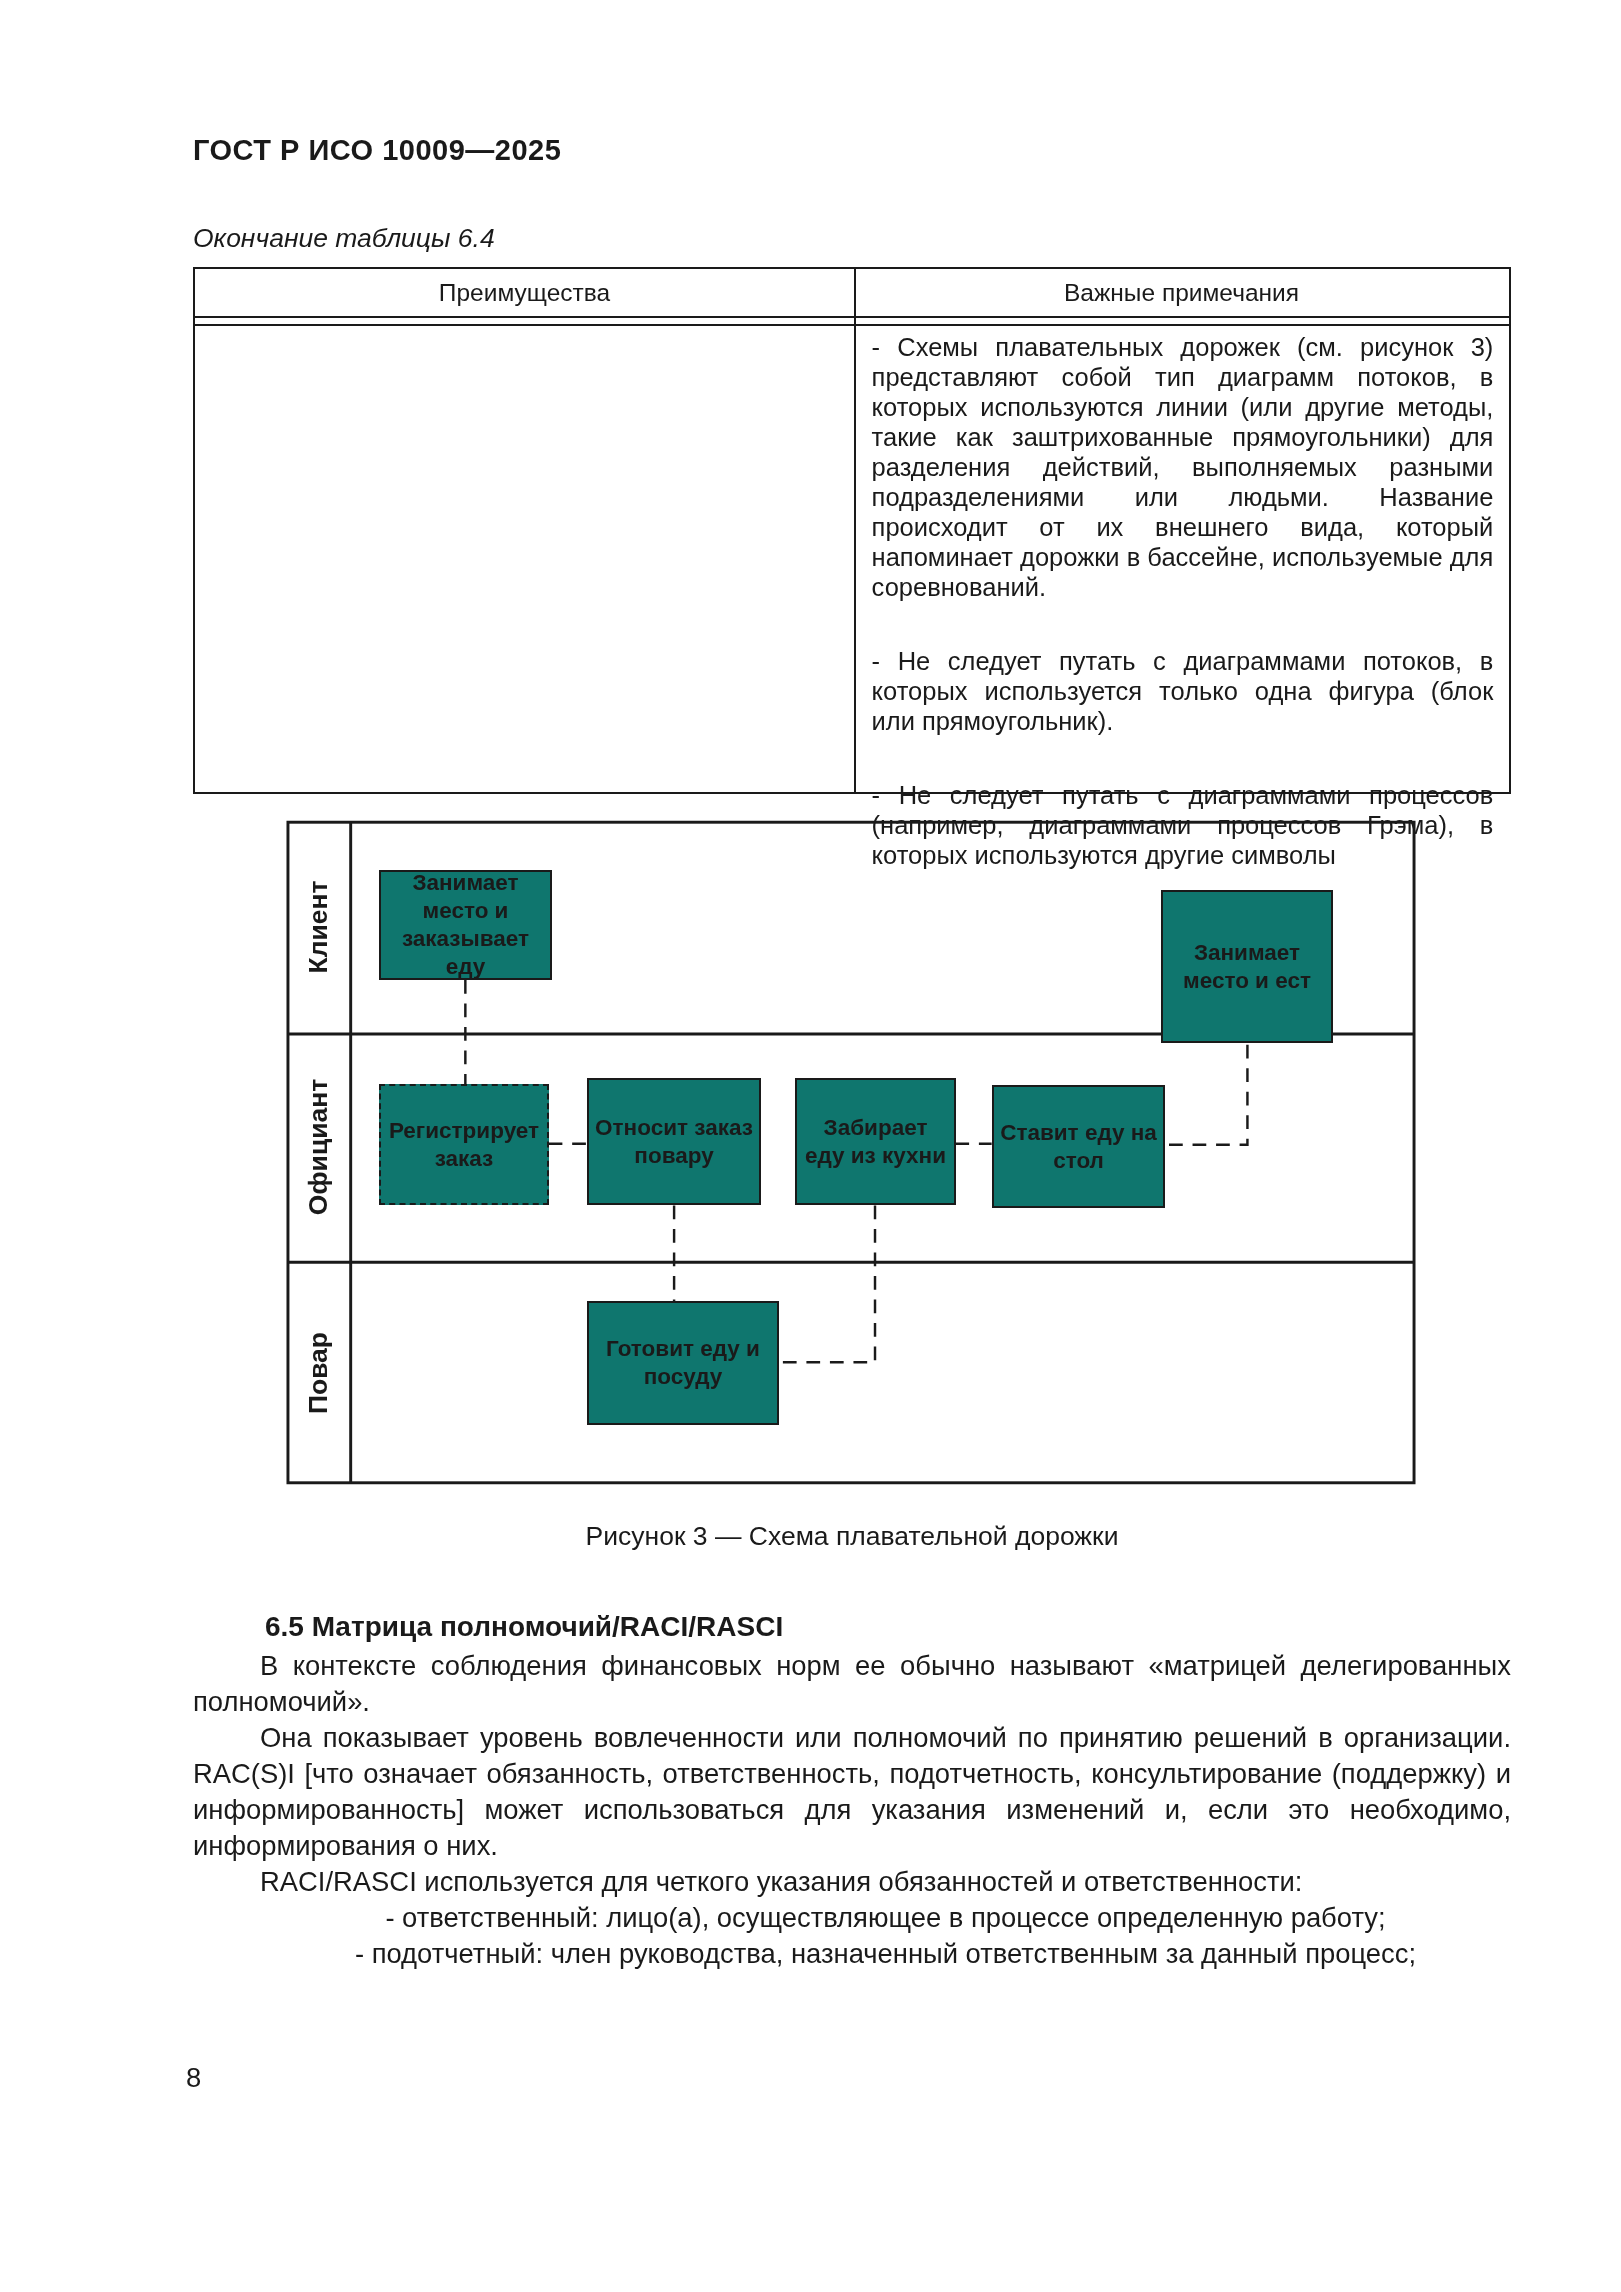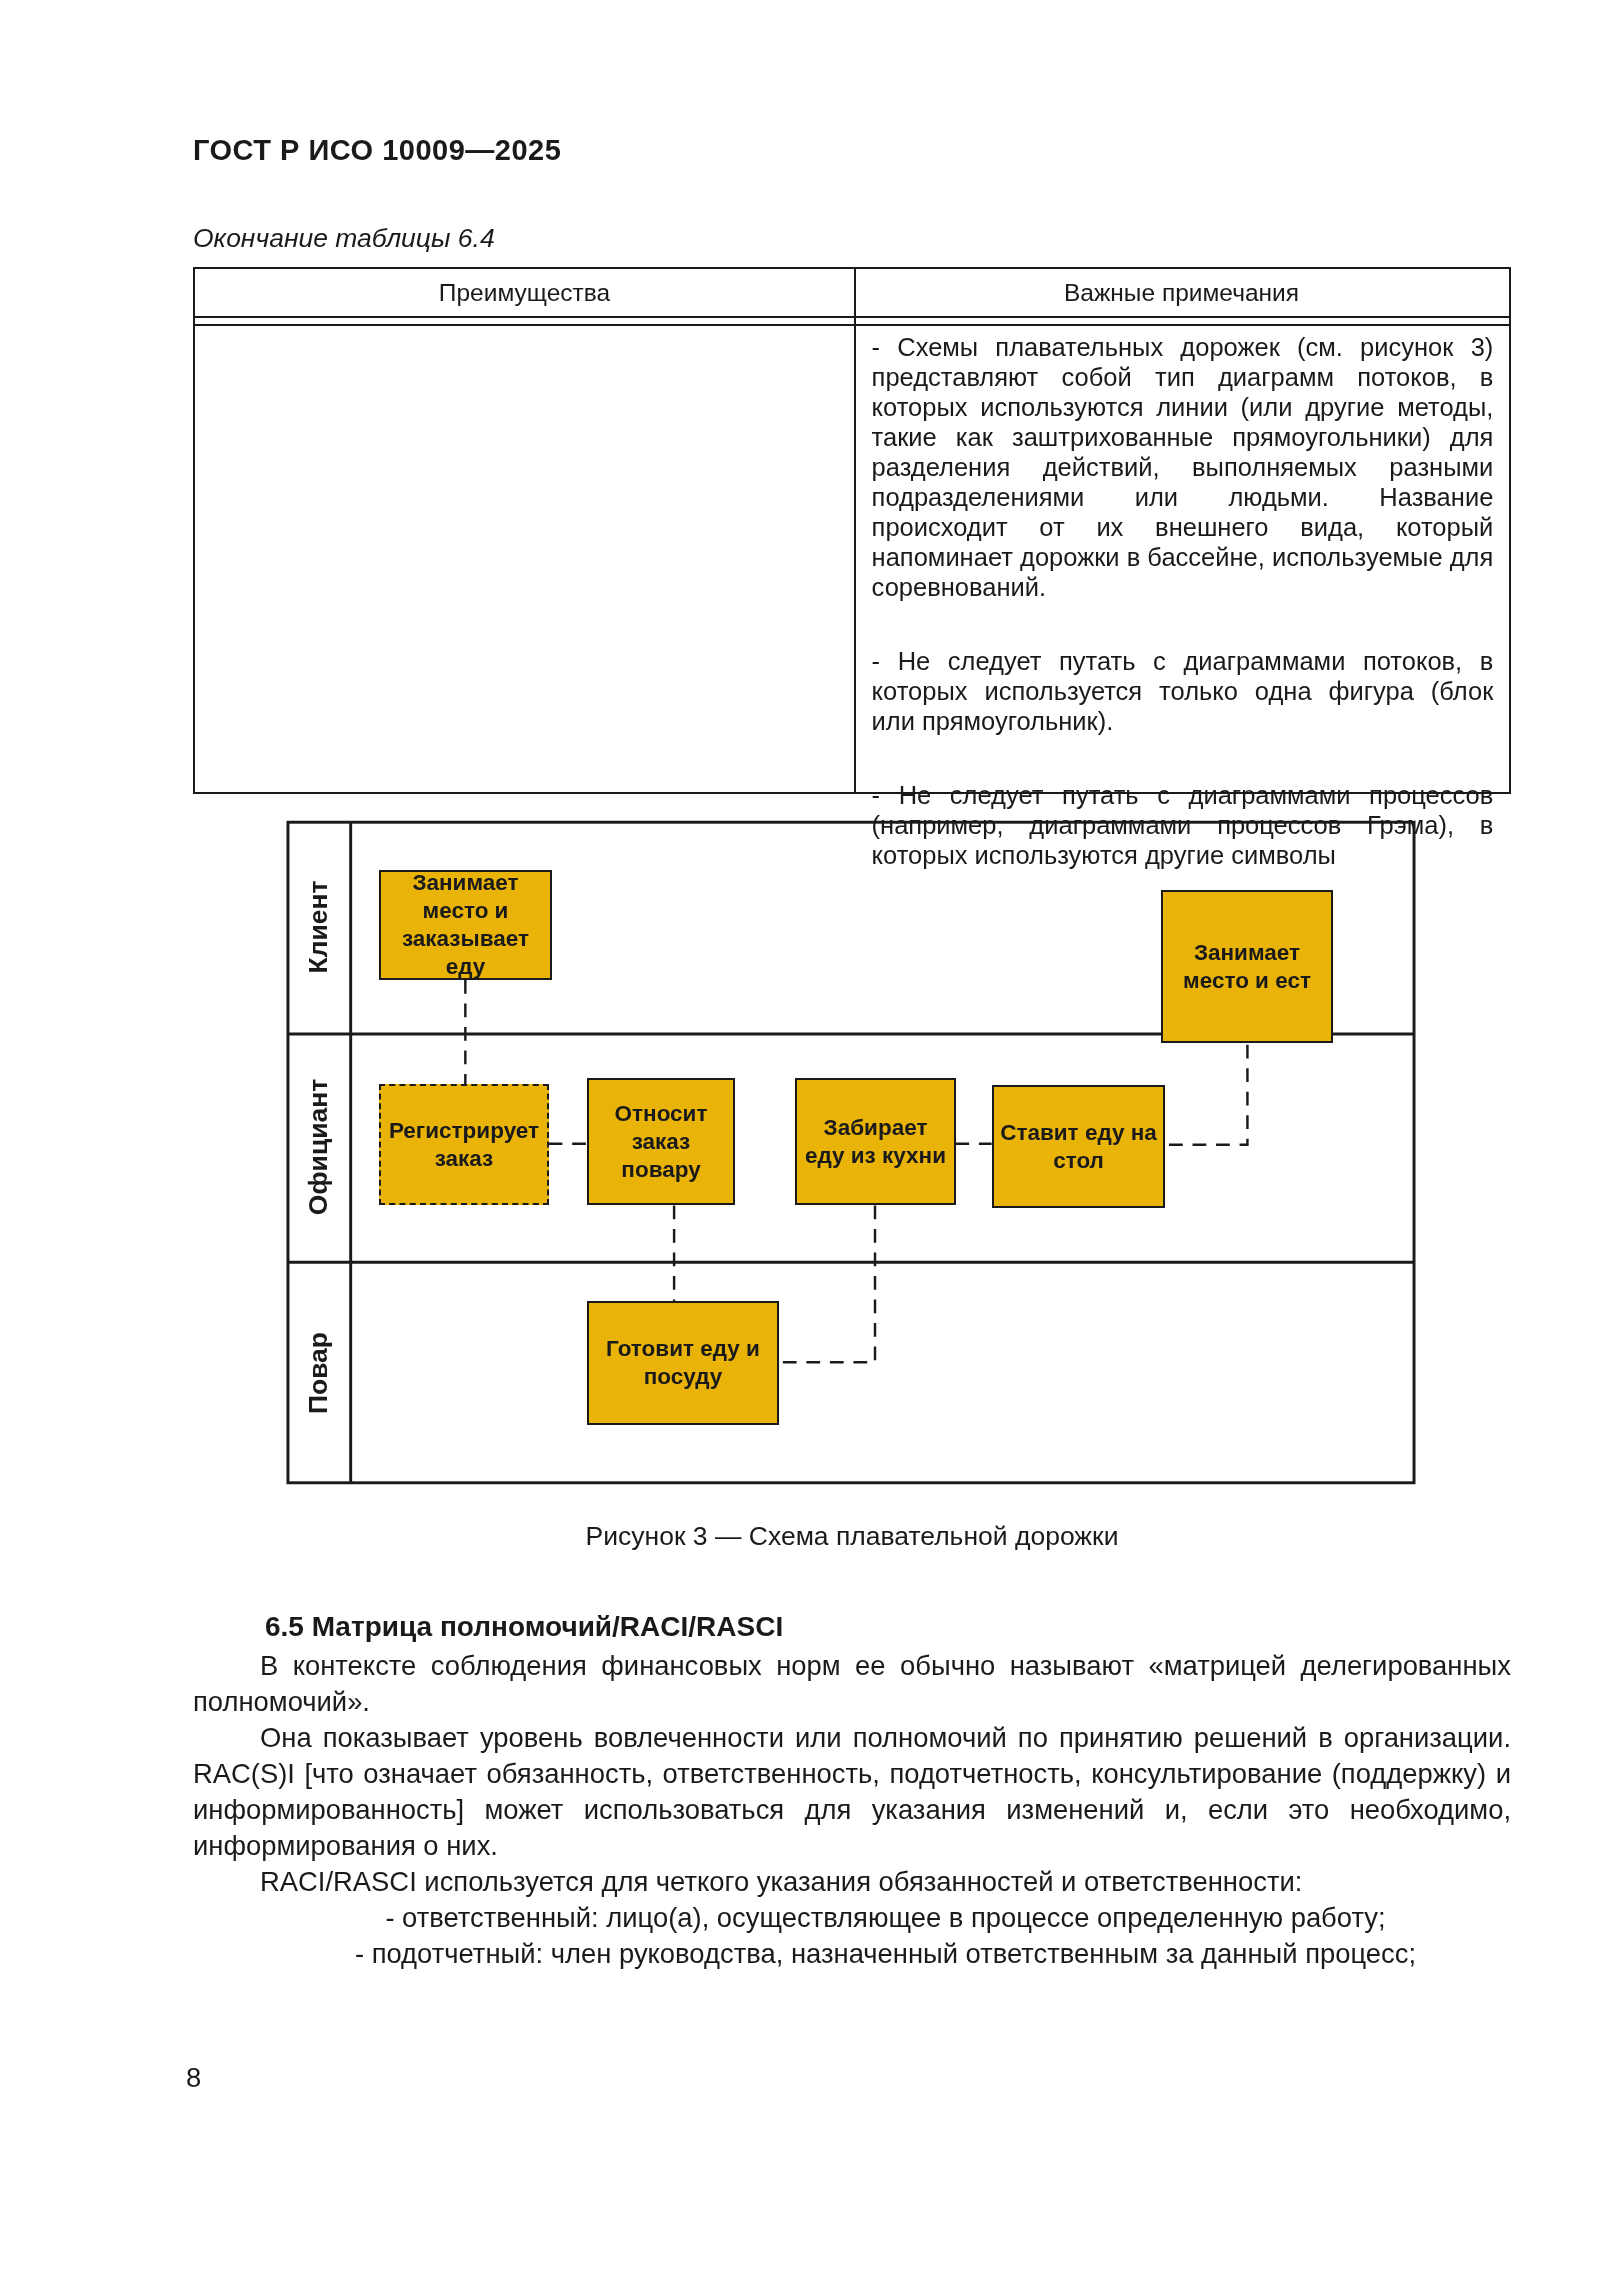--- a/index.html
+++ b/index.html
@@ -27,21 +27,21 @@
   .tbl-body{display:flex;position:relative;}
   .tbl-body .bc1{width:659px;}
   .tbl-body .bc2{flex:1;padding:5.9px 15.7px 0 17.6px;}
   .tbl-body p{margin:0;font-size:25.5px;line-height:30px;text-align:justify;}
   .tbl-body p + p{margin-top:44px;}
 
   
   .diagram{left:286px;top:820px;width:1130px;height:665px;}
   .diagram svg{position:absolute;left:0;top:0;}
   .dbox{
-    position:absolute;background:#eab308;border:2.9px solid #1a1a1a;box-sizing:border-box;
+    position:absolute;background:#0f766e;border:2.9px solid #1a1a1a;box-sizing:border-box;
     display:flex;align-items:center;justify-content:center;text-align:center;
     font-size:22.5px;font-weight:bold;line-height:28px;padding:3.9px;
   }
   .dbox.dashed{border-style:dashed;}
   .lane-label{
     position:absolute;font-size:26.5px;font-weight:bold;white-space:nowrap;
     transform:translate(-50%,-50%) rotate(-90deg);
   }
 
   
@@ -95,21 +95,21 @@
     </g>
   </svg>
 
   <div class="lane-label" style="left:32px;top:107px;">Клиент</div>
   <div class="lane-label" style="left:32px;top:327px;">Официант</div>
   <div class="lane-label" style="left:32px;top:553px;">Повар</div>
 
   <div class="dbox" style="left:93px;top:50px;width:173px;height:110px;">Занимает место и заказывает еду</div>
   <div class="dbox" style="left:875px;top:70px;width:172px;height:153px;">Занимает место и ест</div>
   <div class="dbox dashed" style="left:93px;top:264px;width:170px;height:121px;">Регистрирует заказ</div>
-  <div class="dbox" style="left:301px;top:258px;width:148px;height:127px;">Относит заказ повару</div>
+  <div class="dbox" style="left:301px;top:258px;width:174px;height:127px;">Относит заказ повару</div>
   <div class="dbox" style="left:509px;top:258px;width:161px;height:127px;">Забирает еду из кухни</div>
   <div class="dbox" style="left:706px;top:265px;width:173px;height:123px;">Ставит еду на стол</div>
   <div class="dbox" style="left:301px;top:481px;width:192px;height:124px;">Готовит еду и посуду</div>
 </div>
 
 <div class="abs fig-caption">Рисунок 3 — Схема плавательной дорожки</div>
 
 <div class="abs sec-heading">6.5 Матрица полномочий/RACI/RASCI</div>
 
 <div class="abs body-text">

